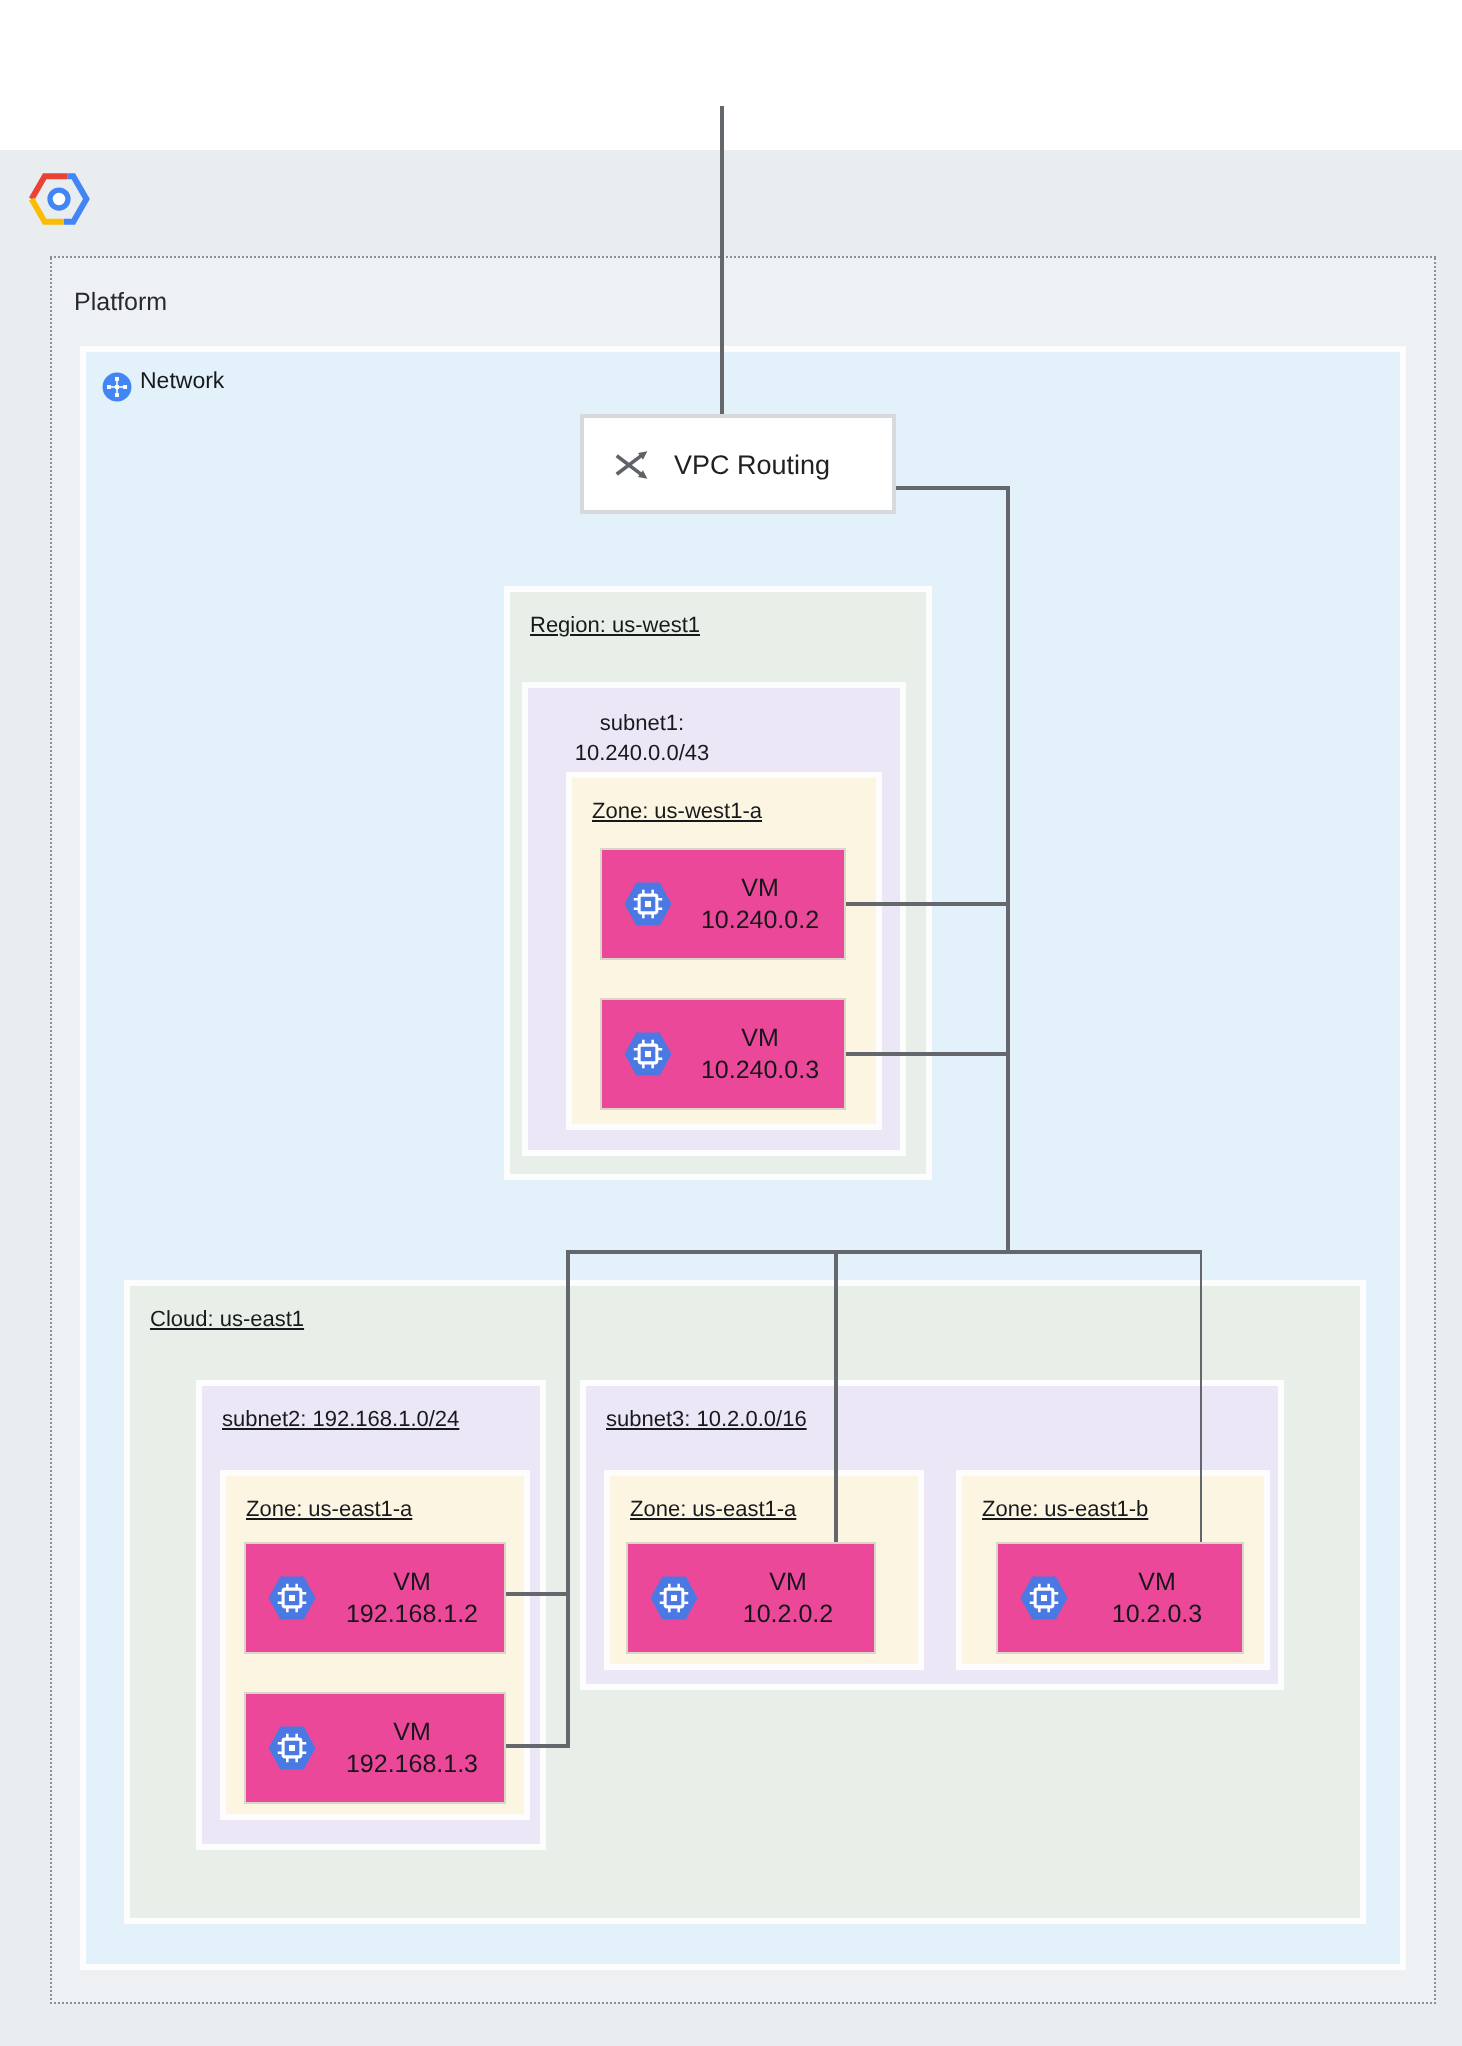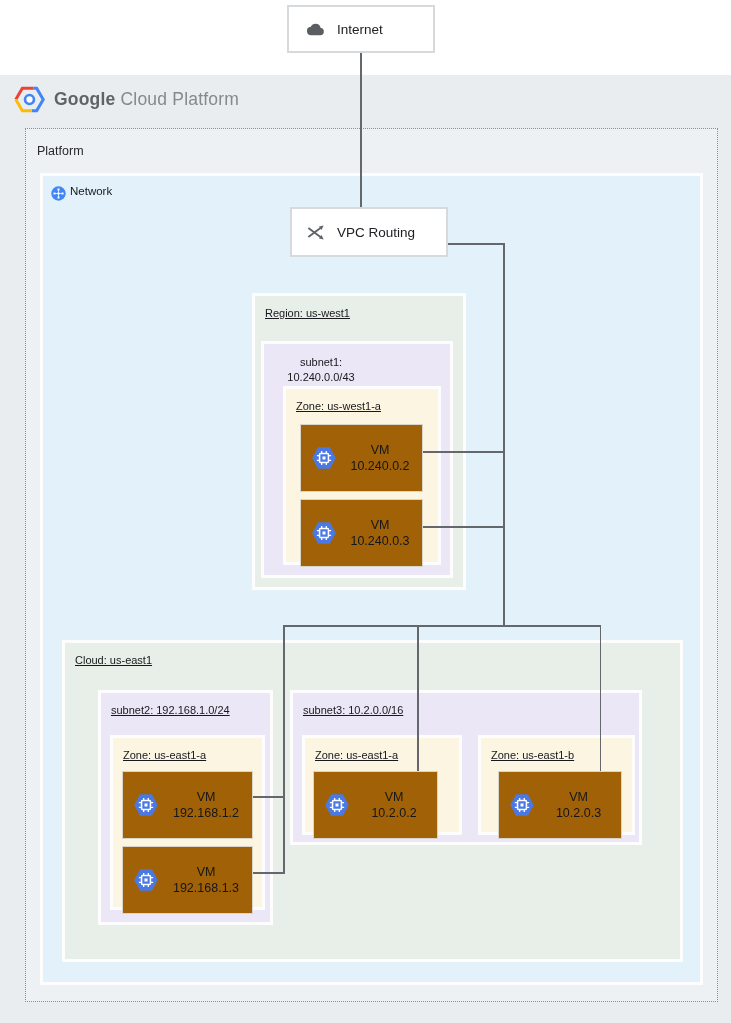--- a/index.html
+++ b/index.html
@@ -33,21 +33,21 @@
 
   .gbox{position:absolute;border:3px solid #fdfdfd;box-sizing:border-box;}
   .bg-region{background:#e7efe8;}
   .bg-subnet{background:#ece7f6;}
   .bg-zone{background:#fcf5e2;}
   .lbl{position:absolute;left:10px;top:11px;font-size:11px;color:#17191c;white-space:nowrap;text-decoration:underline;}
   .lbl-center2{position:absolute;left:6px;top:11px;width:102px;text-align:center;
                font-size:11px;color:#17191c;line-height:1.35;}
 
   
-  .vm{position:absolute;height:68px;background:#a16207;border:1px solid #d9d5cb;box-sizing:border-box;
+  .vm{position:absolute;height:56px;background:#ec4899;border:1px solid #d9d5cb;box-sizing:border-box;
       display:flex;align-items:center;}
   .vm svg{width:28px;height:28px;margin-left:9px;flex:none;}
   .vm-text{flex:1;text-align:center;font-size:12.5px;line-height:1.3;color:#141619;}
 
   
   .cl{position:absolute;background:#64686d;}
   .cl.h{height:1.5px;}
   .cl.v{width:1.5px;}
 </style>
 </head>
@@ -197,34 +197,27 @@
   <div class="vm" style="left:498px;top:771px;width:124px;">
     <svg>
         <use href="#ic-vm"></use>
       </svg>
     <div class="vm-text">
       <div>VM</div>
       <div>10.2.0.3</div>
     </div>
   </div>
 
-  <div class="node internet">
-    <svg width="23" height="17">
-        <use href="#ic-cloud" width="23" height="17"></use>
-      </svg>
-    <span>Internet</span>
-  </div>
 
   <div class="node vpc">
     <svg width="23" height="23">
         <use href="#ic-shuffle" width="23" height="23"></use>
       </svg>
     <span>VPC Routing</span>
   </div>
 
   <div class="brand">
     <svg>
         <use href="#ic-gcp"></use>
       </svg>
-    <span class="brand-text"><span class="brand-bold">Google</span><span class="brand-light">Cloud Platform</span></span>
   </div>
 
 </div>
 
 </body></html>

